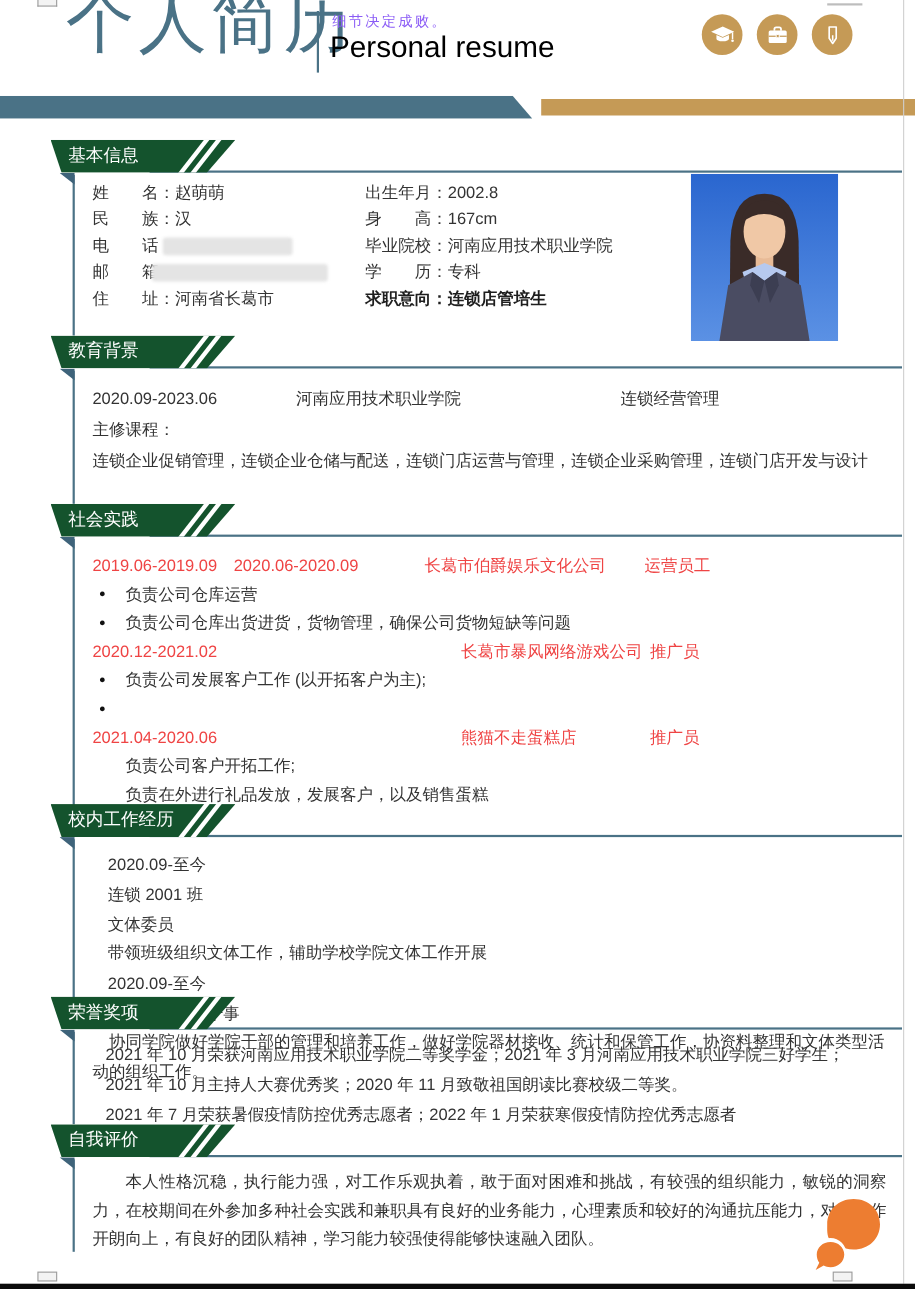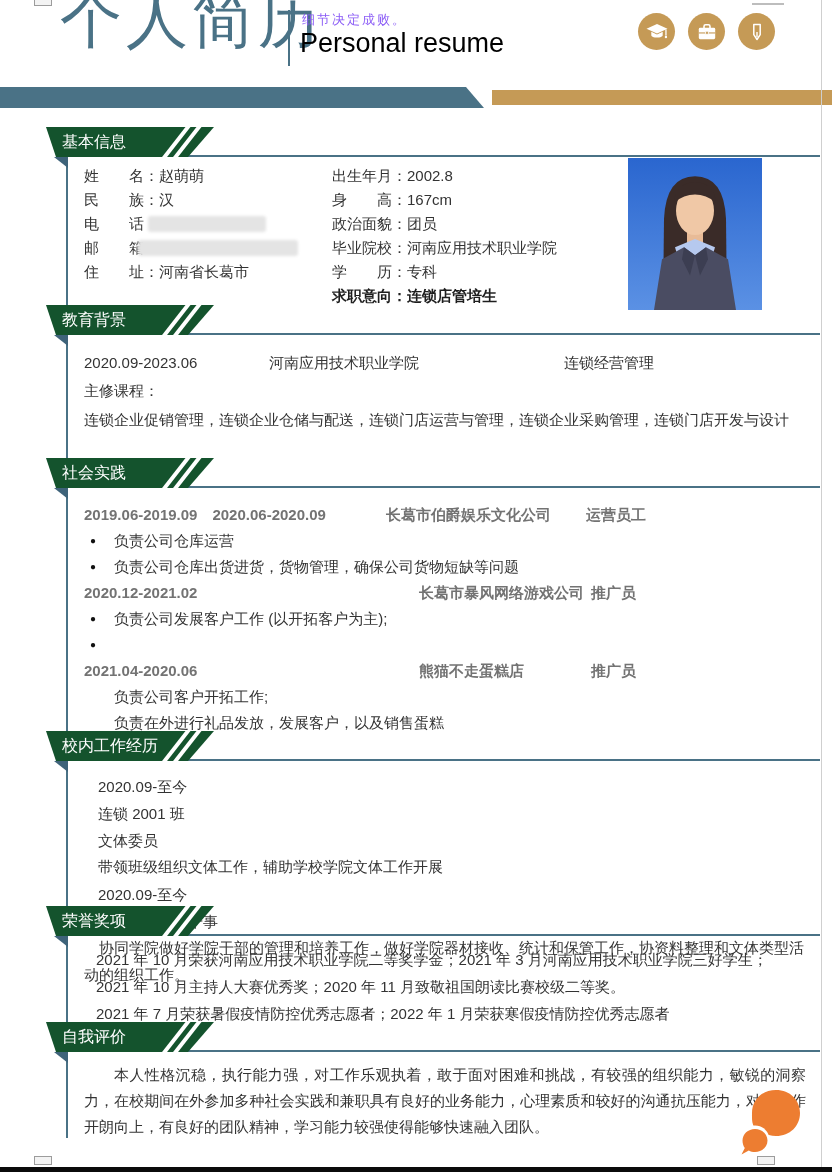--- a/index.html
+++ b/index.html
@@ -57,21 +57,21 @@
 
   
   .edu-row{display:flex;line-height:28px;white-space:nowrap;}
   .edu-c1{width:185px;flex:none;}
   .edu-c2{width:295px;flex:none;}
   .edu-lbl{line-height:28px;}
   .edu-courses{line-height:30px;}
 
   
   .sp-row{display:flex;line-height:26px;white-space:nowrap;}
-  .sp-row.bold{font-weight:bold;color:#737373;}
+  .sp-row.bold{font-weight:normal;color:#ef4444;}
   .sp-row span{flex:none;}
   .bl{display:flex;line-height:26px;padding-left:6px;}
   .bl .dot{width:24px;flex:none;font-size:10px;color:#111;}
   .plain{line-height:26px;padding-left:30px;}
   .camp{padding-left:14px;}
   .camp .sp-row{line-height:27px;flex-direction:column;}
   .camp-desc{line-height:27px;font-family:Liberation Serif, serif;}
   .camp-desc.indent{text-indent:1em;margin-left:-14px;padding-left:0;}
 
   
@@ -160,24 +160,20 @@
         <div class="bi-col2">
           <div class="bi-row">
               <span>出生年月：</span>
               <span>2002.8</span>
             </div>
           <div class="bi-row">
               <span>身　　高：</span>
               <span>167cm</span>
             </div>
           <div class="bi-row">
-              <span>政治面貌：</span>
-              <span>团员</span>
-            </div>
-          <div class="bi-row">
               <span>毕业院校：</span>
               <span>河南应用技术职业学院</span>
             </div>
           <div class="bi-row">
               <span>学　　历：</span>
               <span>专科</span>
             </div>
           <div class="bi-row bold">
               <span>求职意向：</span>
               <span>连锁店管培生</span>

